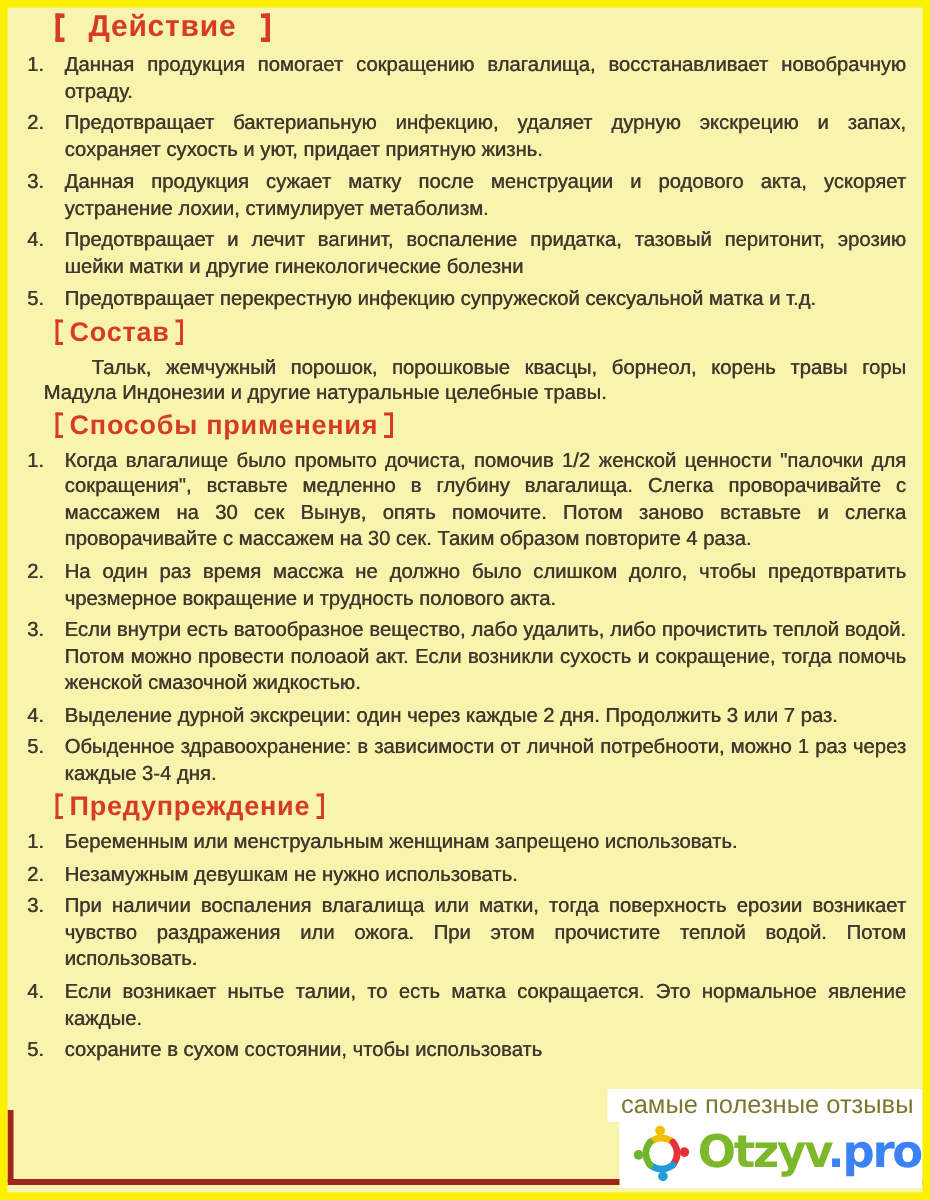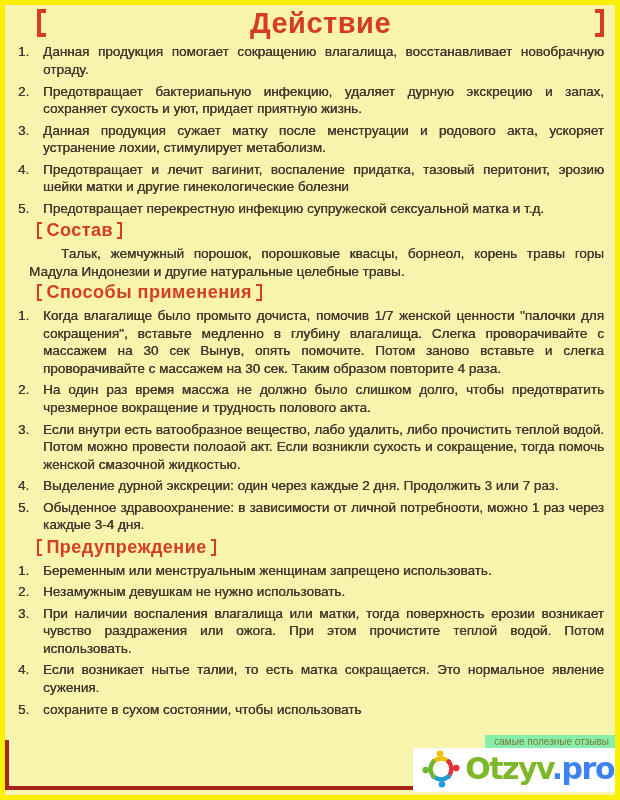--- a/index.html
+++ b/index.html
@@ -20,21 +20,21 @@
   }
   .sec-title{
     display:flex;align-items:center;
     color:#d63b28;font-weight:bold;
     font-size:18px;line-height:1.05;
     margin:3px 0 5px 24px;
     text-shadow:none;letter-spacing:0.5px;
   }
   .sec-title .word{padding:0 4px;}
   .sec-title.wide .word{padding:0 16px;}
-  .sec-title.big{font-size:29px;margin-top:1px;justify-content:space-between;}
+  .sec-title.big{font-size:20px;margin-top:1px;}
   .br{
     display:inline-block;width:0.30em;height:0.95em;
     border:0.16em solid #d63b28;box-sizing:border-box;
   }
   .br.open{border-right:none;}
   .br.close{border-left:none;}
   ol.plist{list-style:none;margin:0;padding:0;}
   ol.plist li{display:flex;margin:0 0 4px 0;}
   .num{flex:none;width:30px;padding-left:5px;box-sizing:border-box;}
   .txt{flex:1;text-align:justify;}
@@ -45,22 +45,22 @@
   
   .edge-bottom-red{position:absolute;left:0;right:0;bottom:5px;height:4px;background:#a3241b;z-index:3;}
   .edge-left-red{position:absolute;left:0;bottom:7px;width:4px;height:48px;background:#a3241b;z-index:3;}
   
   .watermark{
     position:absolute;right:0;bottom:3px;z-index:10;
     display:flex;flex-direction:column;align-items:flex-end;
     text-shadow:none;
   }
   .wm-tagline{
-    background:#86efac;color:#7d7830;
-    font-size:10px;line-height:1.15;
+    background:#ffffff;color:#7d7830;
+    font-size:17px;line-height:1.15;
     padding:1px 6px 1px 9px;white-space:nowrap;margin-left:38px;
   }
   .wm-logo-row{
     background:#ffffff;display:flex;align-items:center;
     padding:1px 1px 3px 7px;gap:3px;
   }
   .wm-brand{
     font-family:"DejaVu Sans", sans-serif;
     font-weight:bold;font-size:30px;line-height:1;
     letter-spacing:-1.5px;white-space:nowrap;
@@ -114,21 +114,21 @@
 
   <section>
     <h2 class="sec-title">
       <span class="br open"></span>
       <span class="word">Способы применения</span>
       <span class="br close"></span>
     </h2>
     <ol class="plist">
       <li>
         <span class="num">1.</span>
-        <span class="txt">Когда влагалище было промыто дочиста, помочив 1/7 женской ценности "палочки для сокращения", вставьте медленно в глубину влагалища. Слегка проворачивайте с массажем на 30 сек  Вынув, опять помочите. Потом заново вставьте и слегка проворачивайте с массажем на 30 сек. Таким образом повторите 4 раза.</span>
+        <span class="txt">Когда влагалище было промыто дочиста, помочив 1/2 женской ценности "палочки для сокращения", вставьте медленно в глубину влагалища. Слегка проворачивайте с массажем на 30 сек  Вынув, опять помочите. Потом заново вставьте и слегка проворачивайте с массажем на 30 сек. Таким образом повторите 4 раза.</span>
       </li>
       <li>
         <span class="num">2.</span>
         <span class="txt">На один раз время  массжа не должно было слишком долго, чтобы предотвратить чрезмерное вокращение и трудность полового акта.</span>
       </li>
       <li>
         <span class="num">3.</span>
         <span class="txt">Если внутри есть ватообразное вещество, лабо удалить, либо прочистить теплой водой. Потом можно провести полоаой акт. Если возникли сухость и сокращение, тогда помочь женской смазочной жидкостью.</span>
       </li>
       <li>
@@ -156,21 +156,21 @@
       <li>
         <span class="num">2.</span>
         <span class="txt">Незамужным девушкам не нужно использовать.</span>
       </li>
       <li>
         <span class="num">3.</span>
         <span class="txt">При наличии воспаления влагалища или матки, тогда поверхность ерозии возникает чувство раздражения или ожога. При этом прочистите теплой водой. Потом использовать.</span>
       </li>
       <li>
         <span class="num">4.</span>
-        <span class="txt">Если возникает нытье талии, то есть матка сокращается. Это нормальное явление сужения.</span>
+        <span class="txt">Если возникает нытье талии, то есть матка сокращается. Это нормальное явление каждые.</span>
       </li>
       <li>
         <span class="num">5.</span>
         <span class="txt">
           <span class="line2">сохраните в сухом состоянии, чтобы использовать</span>
         </span>
       </li>
     </ol>
   </section>
 

